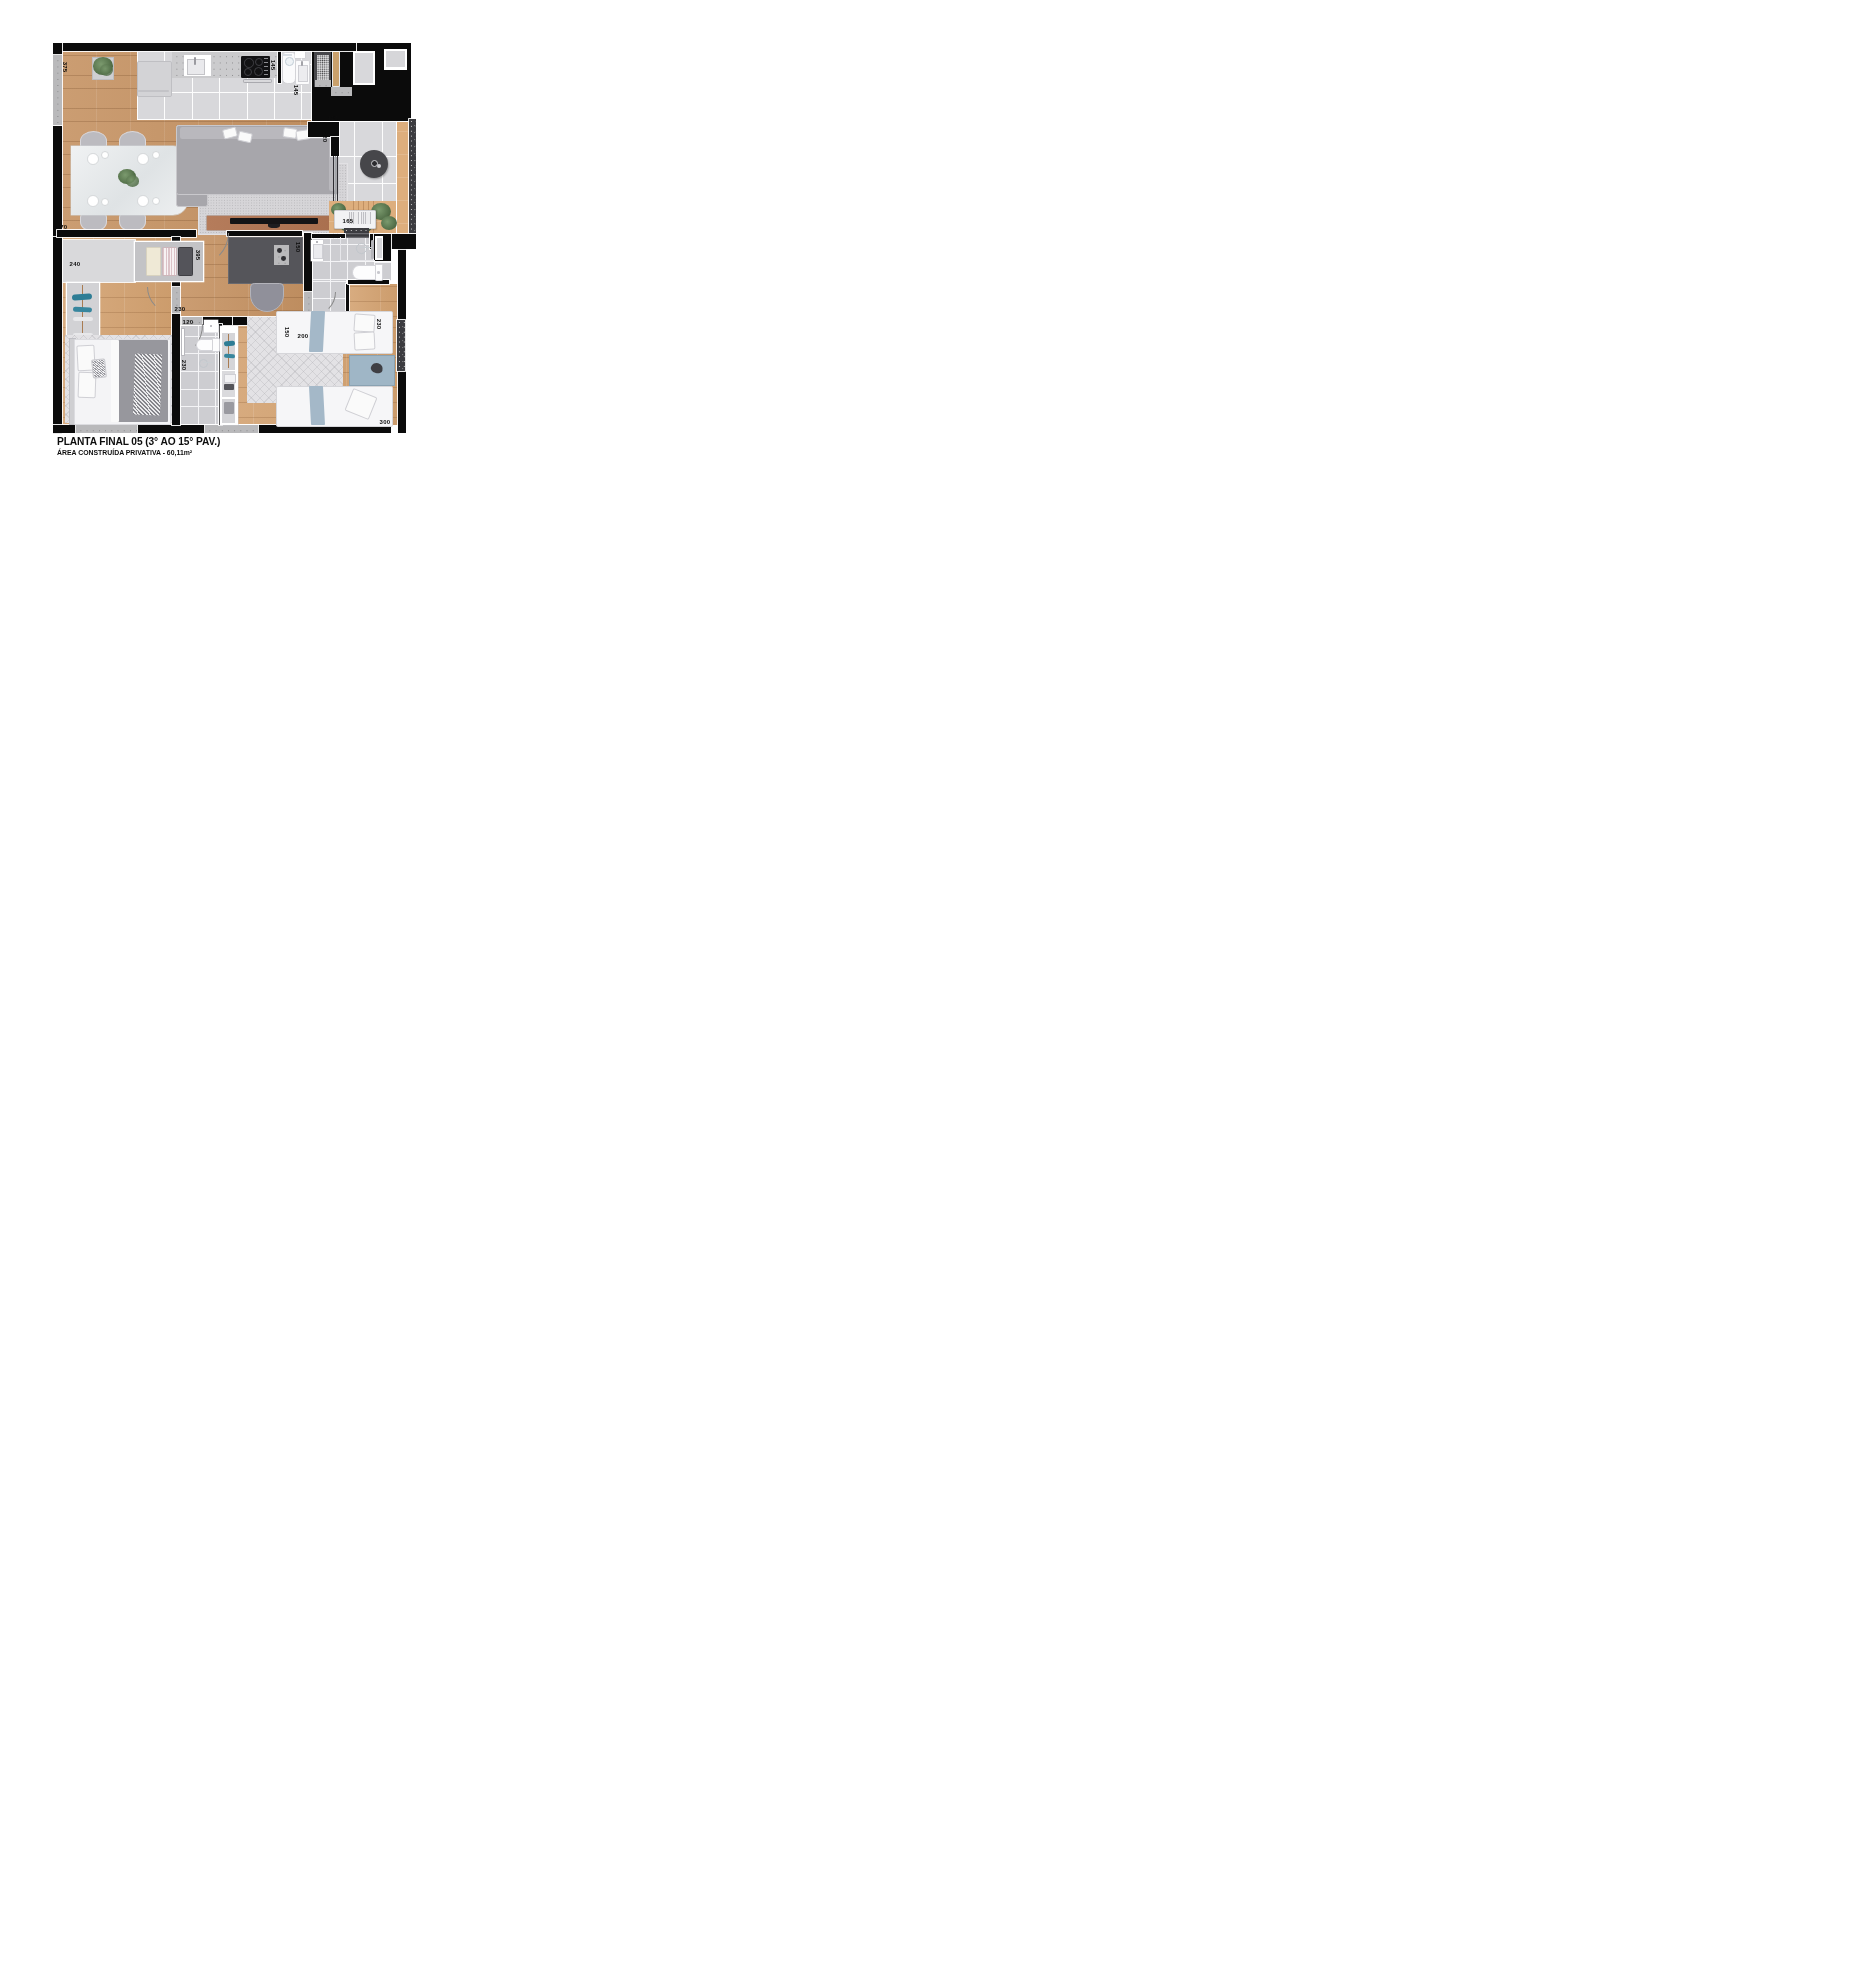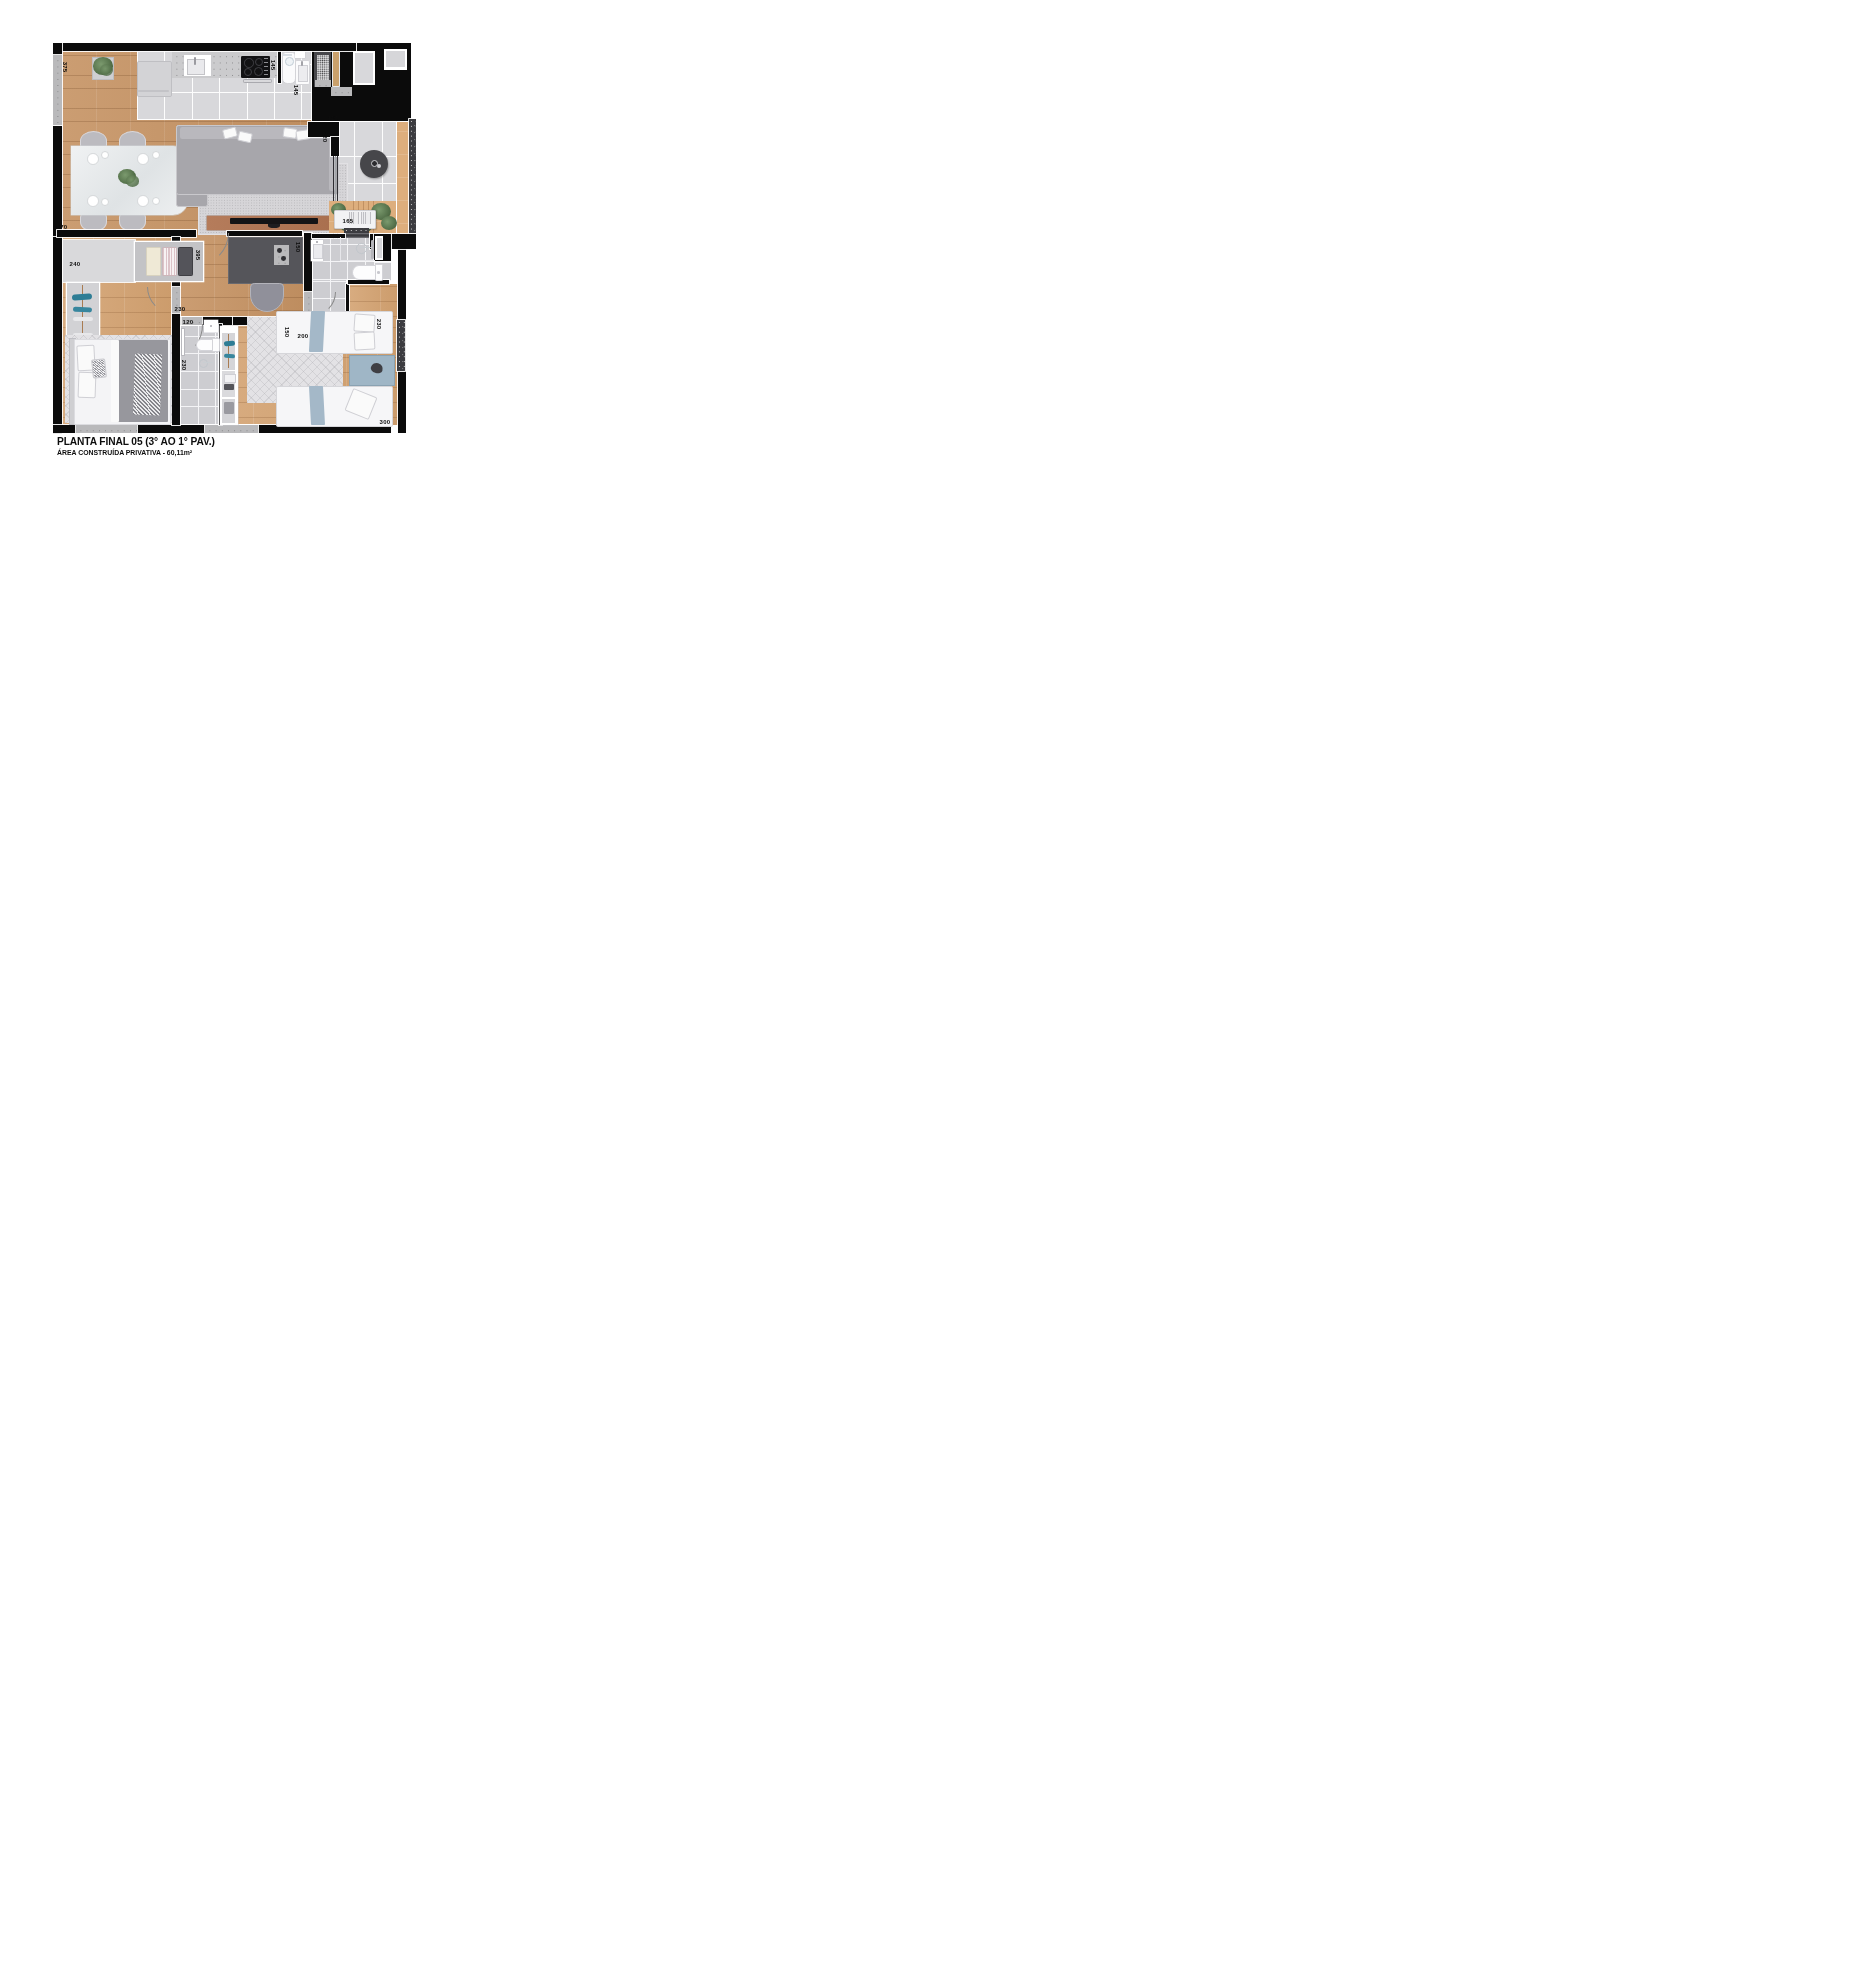--- a/index.html
+++ b/index.html
@@ -277,17 +277,17 @@
   <div class="dim v" style="left:198px;top:252px">395</div>
   <div class="dim v" style="left:298px;top:244px">150</div>
   <div class="dim v" style="left:287px;top:329px">150</div>
   <div class="dim" style="left:303px;top:333px">200</div>
   <div class="dim" style="left:180px;top:306px">230</div>
   <div class="dim" style="left:188px;top:319px">120</div>
   <div class="dim v" style="left:184px;top:362px">230</div>
   <div class="dim v" style="left:379px;top:321px">230</div>
   <div class="dim" style="left:385px;top:419px">300</div>
 
-  <div class="ttl" style="left:57px;top:436px">PLANTA FINAL 05 (3° AO 1° PAV.)</div>
+  <div class="ttl" style="left:57px;top:436px">PLANTA FINAL 05 (3° AO 15° PAV.)</div>
   <div class="sub" style="left:57px;top:449px">ÁREA CONSTRUÍDA PRIVATIVA - 60,11m²</div>
 
 </div>
 
 
 </body></html>

